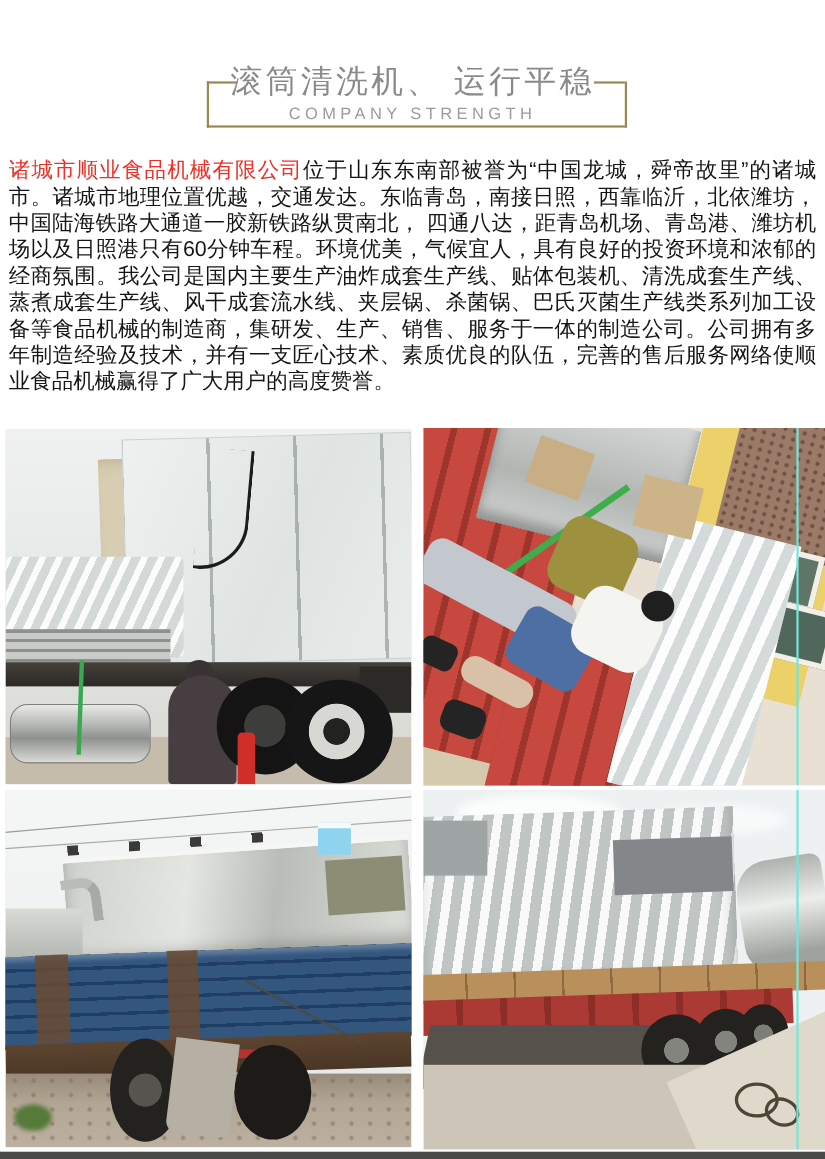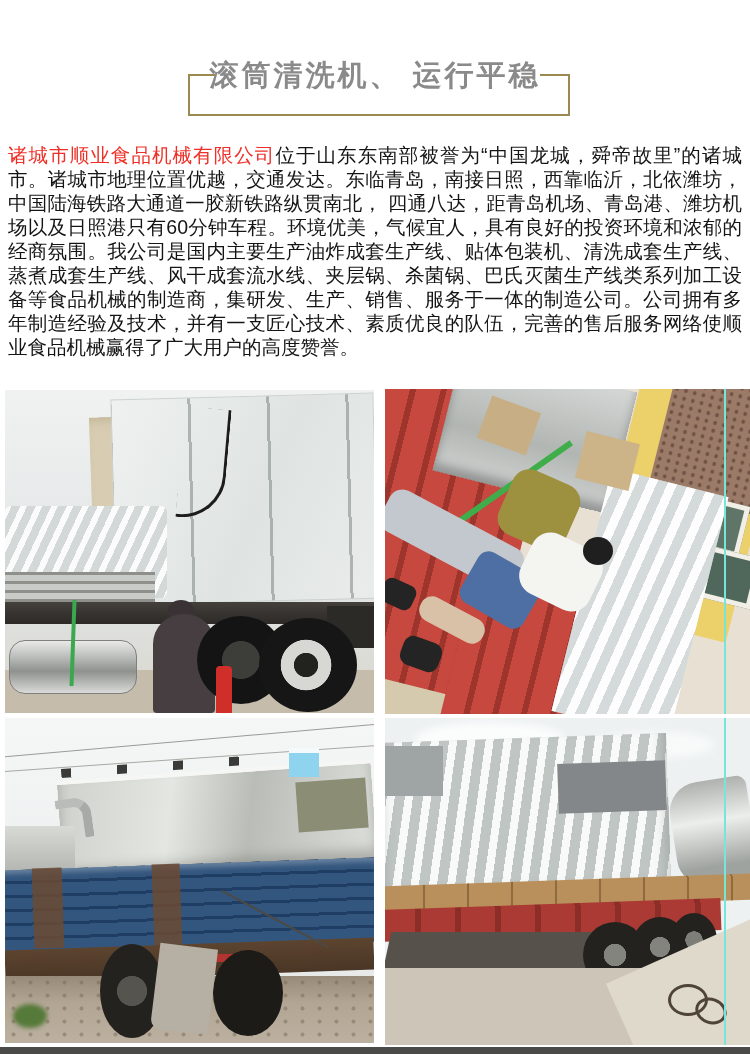--- a/index.html
+++ b/index.html
@@ -3,21 +3,21 @@
 <meta charset="utf-8">
 <style>
   html,body{margin:0;padding:0;background:#ffffff;}
   .page{position:relative;width:750px;height:1054px;overflow:hidden;background:#ffffff;
         font-family:"Liberation Sans","DejaVu Sans",sans-serif;}
 
   
   .title{position:absolute;top:0px;left:0;width:750px;text-align:center;
          font-size:48px;font-weight:bold;color:#1b57e8;letter-spacing:4px;line-height:56px;}
   .subtitle{position:absolute;top:57px;left:0;width:750px;text-align:center;
-            font-size:29px;color:#8a8a8a;letter-spacing:3px;line-height:36px;font-weight:700;}
+            font-size:29px;color:#8a8a8a;letter-spacing:3px;line-height:36px;font-weight:400;}
   .subtitle-en{position:absolute;top:95px;left:0;width:750px;text-align:center;
                font-size:15px;color:#9b9b9b;letter-spacing:4px;}
   .deco-box{position:absolute;left:188px;top:74px;width:378px;height:40px;
             border-left:2px solid #9a8a50;border-right:2px solid #9a8a50;border-bottom:2px solid #9a8a50;}
   .deco-stub{position:absolute;top:74px;width:28px;height:2px;background:#9a8a50;}
   .deco-stub.l{left:188px;} .deco-stub.r{left:540px;}
 
   
   .intro{position:absolute;left:8px;top:143px;width:734px;font-size:19.5px;line-height:24px;
          color:#151515;text-align:justify;text-justify:inter-character;margin:0;}
@@ -162,20 +162,21 @@
 </style>
 </head>
 <body>
 
 <div class="page">
 
   <div class="deco-box"></div>
   <div class="deco-stub l"></div>
   <div class="deco-stub r"></div>
   <div class="subtitle">滚筒清洗机、 运行平稳</div>
+  <div class="subtitle-en">COMPANY STRENGTH</div>
 
   <p class="intro"><span class="red">诸城市顺业食品机械有限公司</span><span>位于山东东南部被誉为“中国龙城，舜帝故里”的诸城市。诸城市地理位置优越，交通发达。东临青岛，南接日照，西靠临沂，北依潍坊，中国陆海铁路大通道一胶新铁路纵贯南北， 四通八达，距青岛机场、青岛港、潍坊机场以及日照港只有60分钟车程。环境优美，气候宜人，具有良好的投资环境和浓郁的经商氛围。我公司是国内主要生产油炸成套生产线、贴体包装机、清洗成套生产线、蒸煮成套生产线、风干成套流水线、夹层锅、杀菌锅、巴氏灭菌生产线类系列加工设备等食品机械的制造商，集研发、生产、销售、服务于一体的制造公司。公司拥有多年制造经验及技术，并有一支匠心技术、素质优良的队伍，完善的售后服务网络使顺业食品机械赢得了广大用户的高度赞誉。</span></p>
 
   <div class="photo p1" aria-label="货车装载覆膜包装的成套机械设备">
     <div class="p1-sky"></div>
     <div class="p1-ground"></div>
     <div class="p1-crate"></div>
     <div class="p1-panel speckle">
         <div class="p1-seams" style="position:absolute;inset:0;"></div>
       </div>

